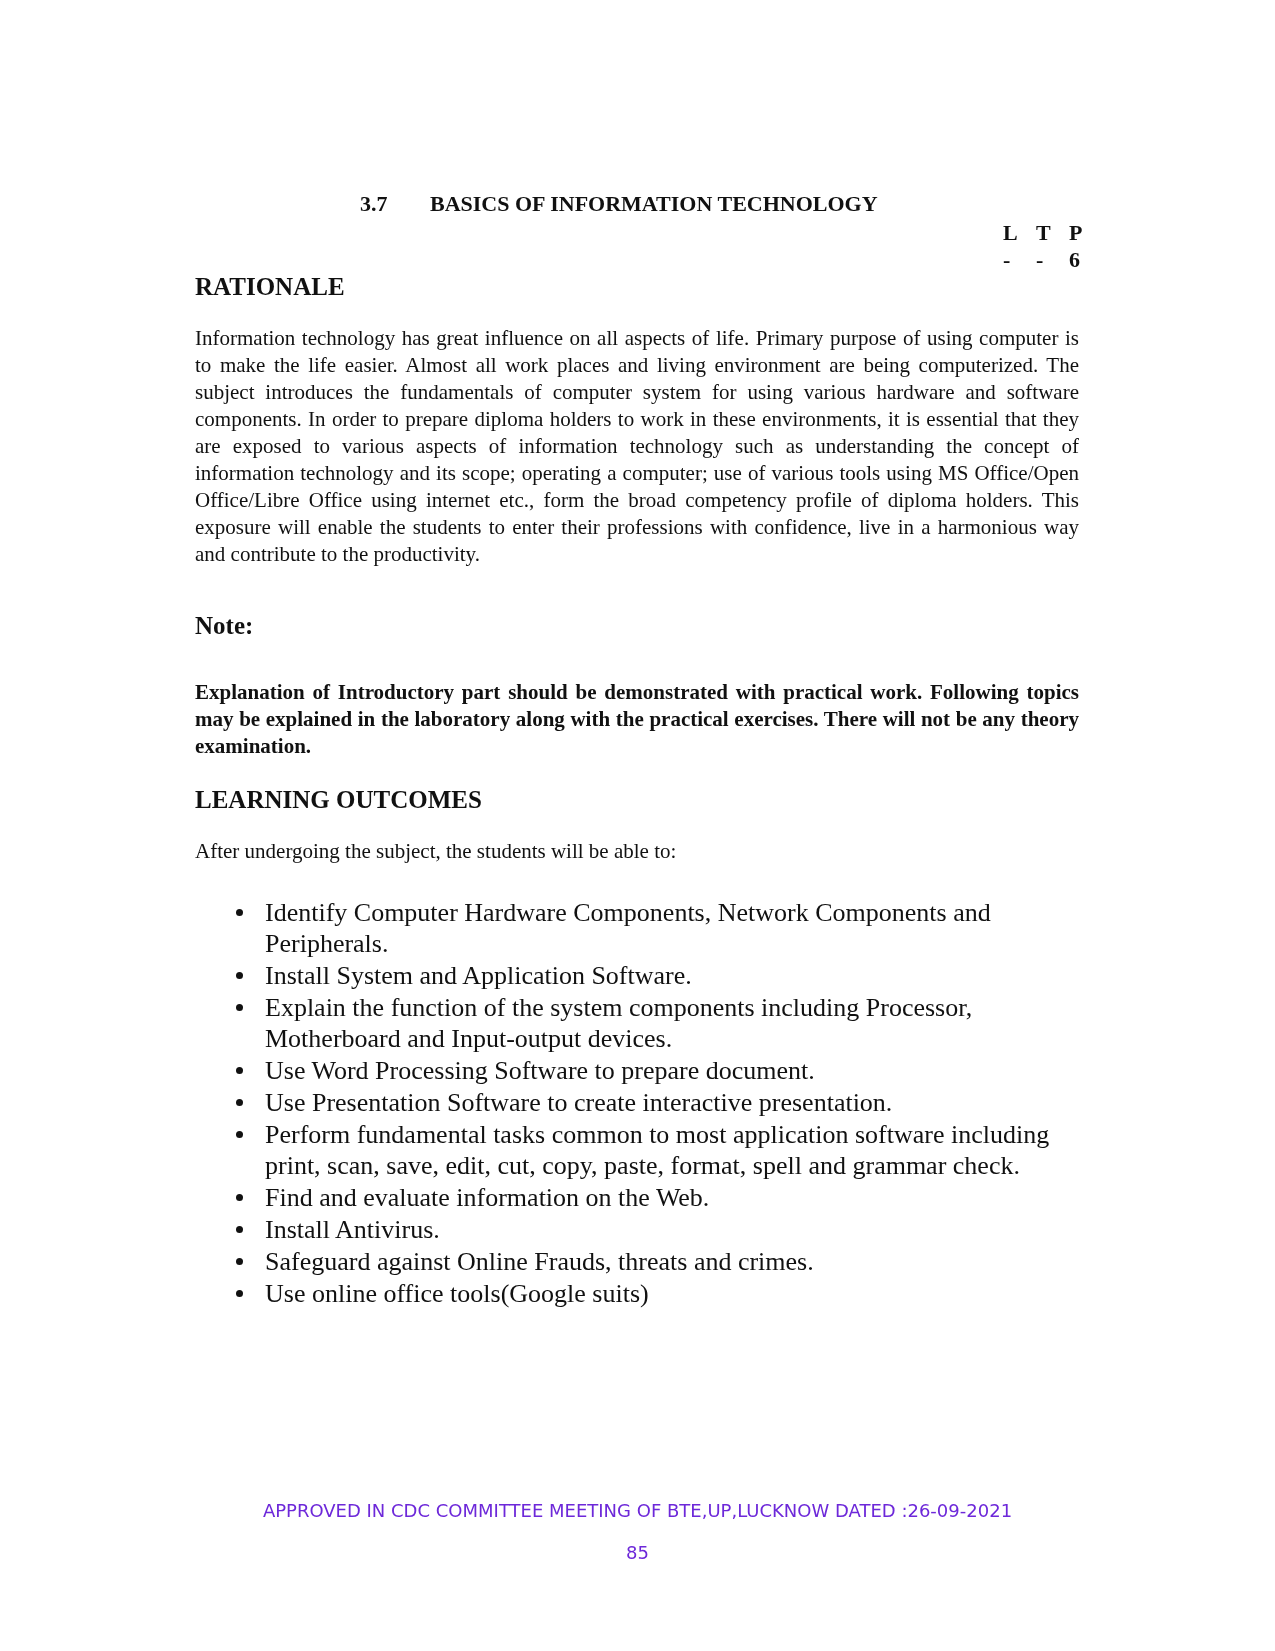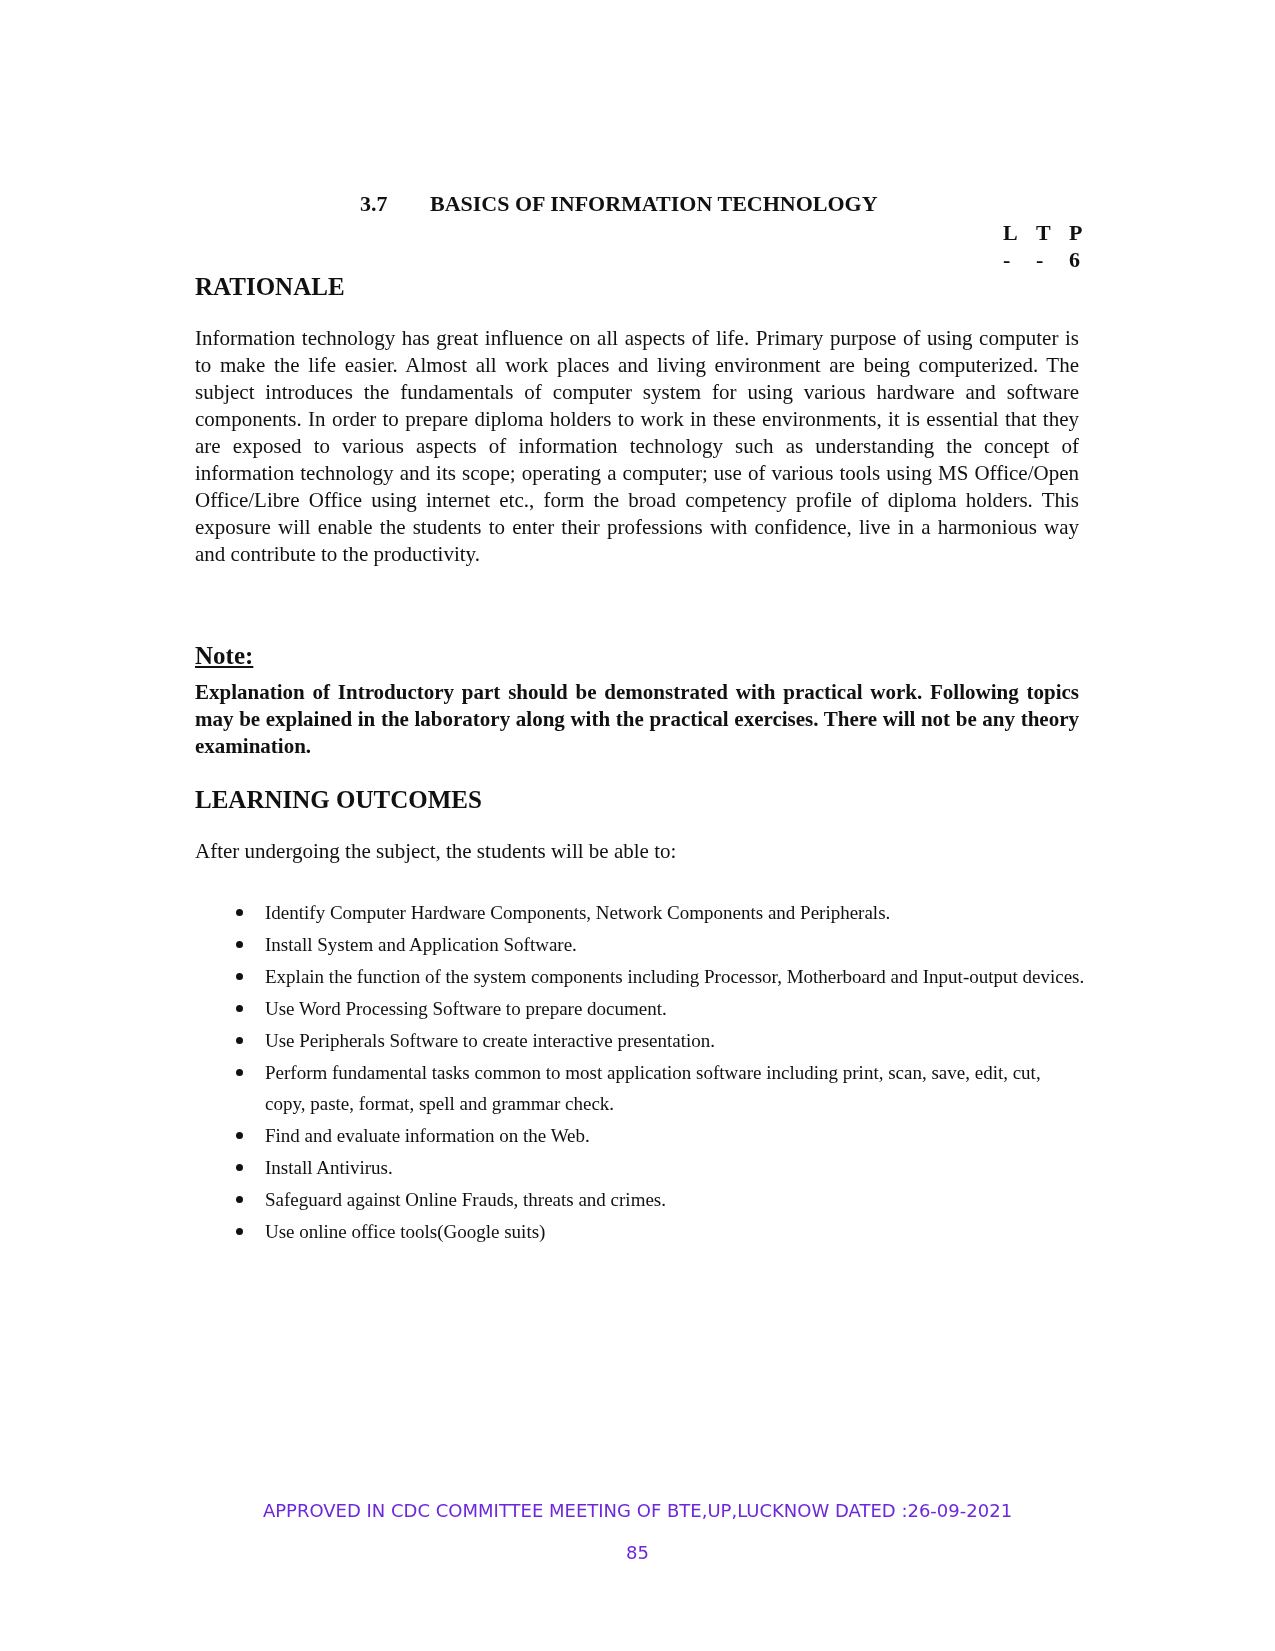--- a/index.html
+++ b/index.html
@@ -69,21 +69,21 @@
       font-weight: bold;
     }
     .bullets {
       position: absolute;
       left: 195px;
       top: 897px;
       width: 890px;
       margin: 0;
       padding: 0;
       list-style: none;
-      font-size: 19px;
+      font-size: 26px;
       line-height: 31px;
     }
     .bullets li {
       position: relative;
       padding-left: 70px;
       margin-bottom: 1px;
     }
     .bullets li .dot {
       position: absolute;
       left: 41px;
@@ -122,34 +122,34 @@
       <span>-</span>
       <span>-</span>
       <span>6</span>
     </div>
   </div>
 
   <div class="section-heading" style="top:273px;">RATIONALE</div>
 
   <div class="body-text" style="top:325px;">Information technology has great influence on all aspects of life. Primary purpose of using computer is to make the life easier. Almost all work places and living environment are being computerized. The subject introduces the fundamentals of computer system for using various hardware and software components. In order to prepare diploma holders to work in these environments, it is essential that they are exposed to various aspects of information technology such as understanding the concept of information technology and its scope; operating a computer; use of various tools using MS Office/Open Office/Libre Office using internet etc., form the broad competency profile of diploma holders. This exposure will enable the students to enter their professions with confidence, live in a harmonious way and contribute to the productivity.</div>
 
-  <div class="section-heading" style="top:642px;text-decoration:underline;">Note:</div>
+  <div class="section-heading" style="top:612px;">Note:</div>
 
   <div class="body-text bold-text" style="top:679px;">Explanation of Introductory part should be demonstrated with practical work. Following topics may be explained in the laboratory along with the practical exercises. There will not be any theory examination.</div>
 
   <div class="section-heading" style="top:786px;">LEARNING OUTCOMES</div>
 
   <div class="body-text" style="top:838px;">After undergoing the subject, the students will be able to:</div>
 
   <ul class="bullets">
     <li><span class="dot"></span><span>Identify Computer Hardware Components,  Network Components and Peripherals.</span></li>
     <li><span class="dot"></span><span>Install System and Application Software.</span></li>
     <li><span class="dot"></span><span>Explain the function of the system components including Processor, Motherboard and Input-output devices.</span></li>
     <li><span class="dot"></span><span>Use Word Processing Software to prepare document.</span></li>
-    <li><span class="dot"></span><span>Use Peripherals Software to create interactive presentation.</span></li>
+    <li><span class="dot"></span><span>Use Presentation Software to create interactive presentation.</span></li>
     <li><span class="dot"></span><span>Perform fundamental tasks common to most application software including print, scan, save, edit, cut, copy, paste, format, spell and grammar check.</span></li>
     <li><span class="dot"></span><span>Find and evaluate information on the Web.</span></li>
     <li><span class="dot"></span><span>Install Antivirus.</span></li>
     <li><span class="dot"></span><span>Safeguard against Online Frauds, threats and crimes.</span></li>
     <li><span class="dot"></span><span>Use online office tools(Google suits)</span></li>
   </ul>
 
   <div class="footer" style="top:1500px;">APPROVED IN CDC COMMITTEE MEETING OF BTE,UP,LUCKNOW DATED :26-09-2021</div>
   <div class="footer" style="top:1530px;margin-top:12px;">85</div>
 

